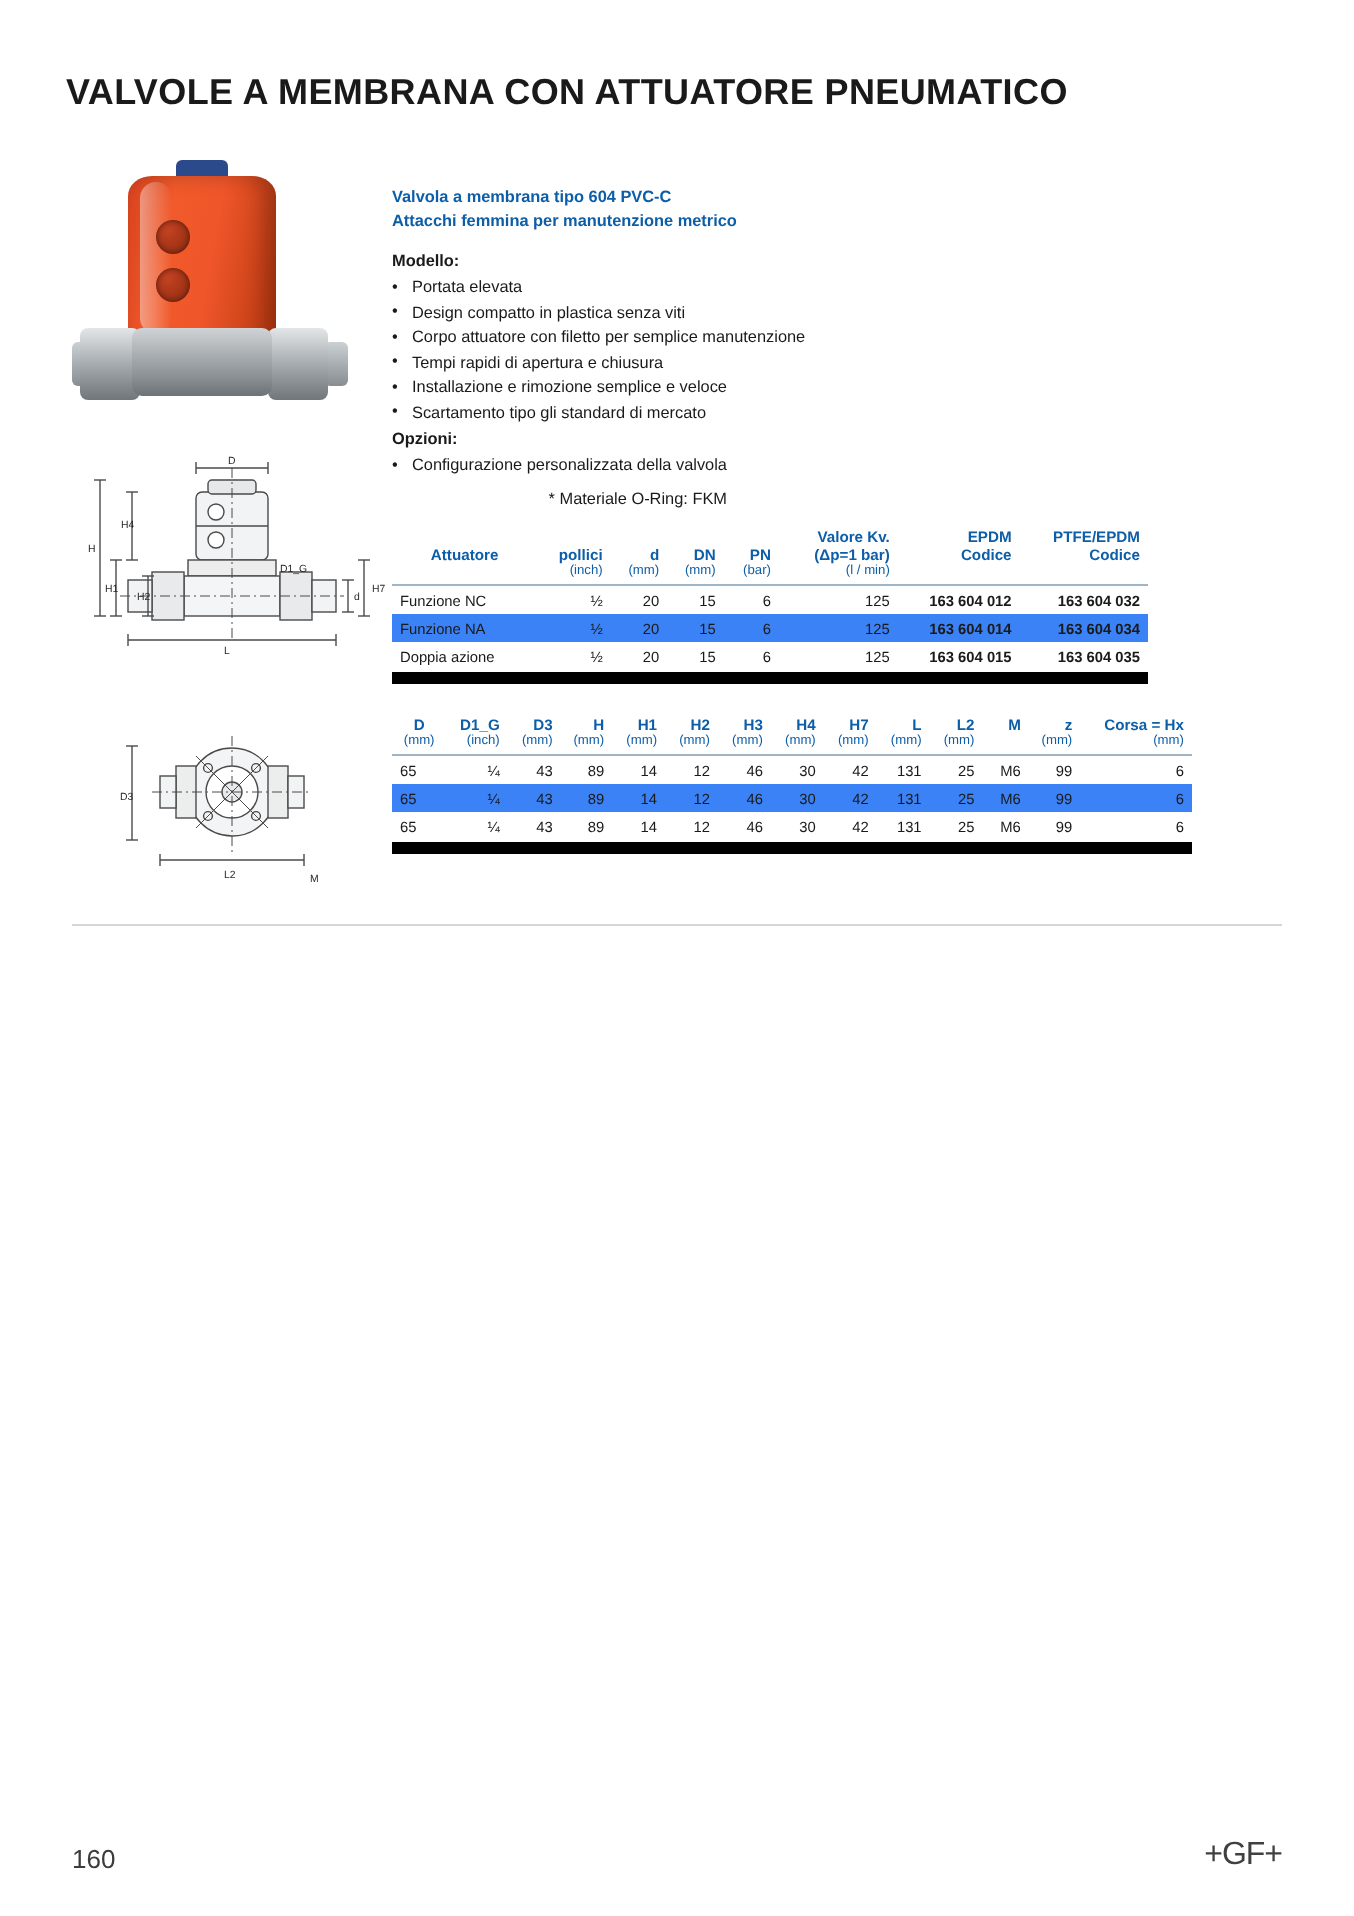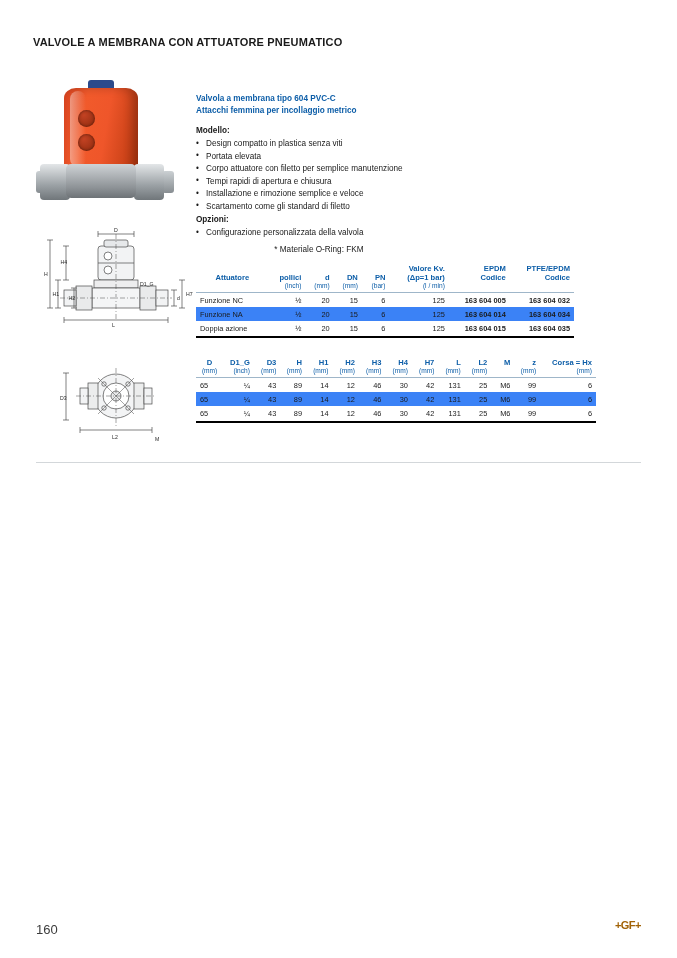--- a/index.html
+++ b/index.html
@@ -17,21 +17,21 @@
   }
   .page {
     position: absolute;
     left: 0; top: 0;
     width: 677px; height: 958px;
   }
   .page-title {
     position: absolute;
     left: 33px;
     top: 36px;
-    font-size: 11px;
+    font-size: 18px;
     font-weight: bold;
     letter-spacing: 0.2px;
     color: #1a1a1a;
   }
 
   
   .photo {
     position: absolute;
     left: 36px;
     top: 78px;
@@ -168,44 +168,44 @@
   .tbl td {
     padding: 2.6px 4px;
     text-align: right;
     white-space: nowrap;
   }
   .tbl td.lead { text-align: left; }
   .tbl td.code { font-weight: bold; }
   .tbl thead tr.head-row th { padding-bottom: 0px; }
   .tbl tbody tr.alt { background: #3b82f6; }
   .rule-top { border-top: 1px solid #9fb6c9; margin-top: 42px; }
-  .rule-bot { border-bottom: 2px solid #000000; }
+  .rule-bot { border-bottom: 6px solid #000000; }
 
   .divider {
     position: absolute;
     left: 36px;
     top: 462px;
     width: 605px;
     height: 1px;
     background: #d3d7da;
   }
   .folio {
     position: absolute;
     left: 36px;
     top: 922px;
     font-size: 13px;
     color: #3c3c3c;
   }
   .brand {
     position: absolute;
     right: 36px;
     top: 919px;
-    font-size: 11px;
-    font-weight: bold;
-    color: #a16207;
+    font-size: 16px;
+    font-weight: normal;
+    color: #404040;
     letter-spacing: -0.5px;
   }
 </style>
 </head>
 <body>
 
 <div class="page">
 
   <div class="page-title">VALVOLE A MEMBRANA CON ATTUATORE PNEUMATICO</div>
 
@@ -216,32 +216,32 @@
     <div class="port p2"></div>
     <div class="sockL"></div>
     <div class="sockR"></div>
     <div class="nutL"></div>
     <div class="nutR"></div>
     <div class="bodyblock"></div>
   </div>
 
   <div class="blue-head">
     <div>Valvola a membrana tipo 604 PVC-C</div>
-    <div>Attacchi femmina per incollaggio metrico</div>
+    <div>Attacchi femmina per manutenzione metrico</div>
   </div>
 
   <div class="txtblock" style="top:126px;">
     <div class="sec-label">Modello:</div>
     <ul class="bullets">
+      <li>Portata elevata</li>
       <li>Design compatto in plastica senza viti</li>
-      <li>Portata elevata</li>
       <li>Corpo attuatore con filetto per semplice manutenzione</li>
       <li>Tempi rapidi di apertura e chiusura</li>
       <li>Installazione e rimozione semplice e veloce</li>
-      <li>Scartamento come gli standard di filetto</li>
+      <li>Scartamento tipo gli standard di mercato</li>
     </ul>
   </div>
 
   <div class="txtblock" style="top:215px;">
     <div class="sec-label">Opzioni:</div>
     <ul class="bullets">
       <li>Configurazione personalizzata della valvola</li>
     </ul>
     <div class="plaintext" style="margin-top:4px;">* Materiale O-Ring: FKM</div>
   </div>
@@ -371,21 +371,21 @@
       </tr>
     </thead>
     <tbody>
       <tr class="rule-top">
         <td class="lead">Funzione NC</td>
         <td>½</td>
         <td>20</td>
         <td>15</td>
         <td>6</td>
         <td>125</td>
-        <td class="code">163 604 005</td>
+        <td class="code">163 604 012</td>
         <td class="code">163 604 032</td>
       </tr>
       <tr class="alt">
         <td class="lead">Funzione NA</td>
         <td>½</td>
         <td>20</td>
         <td>15</td>
         <td>6</td>
         <td>125</td>
         <td class="code">163 604 014</td>

